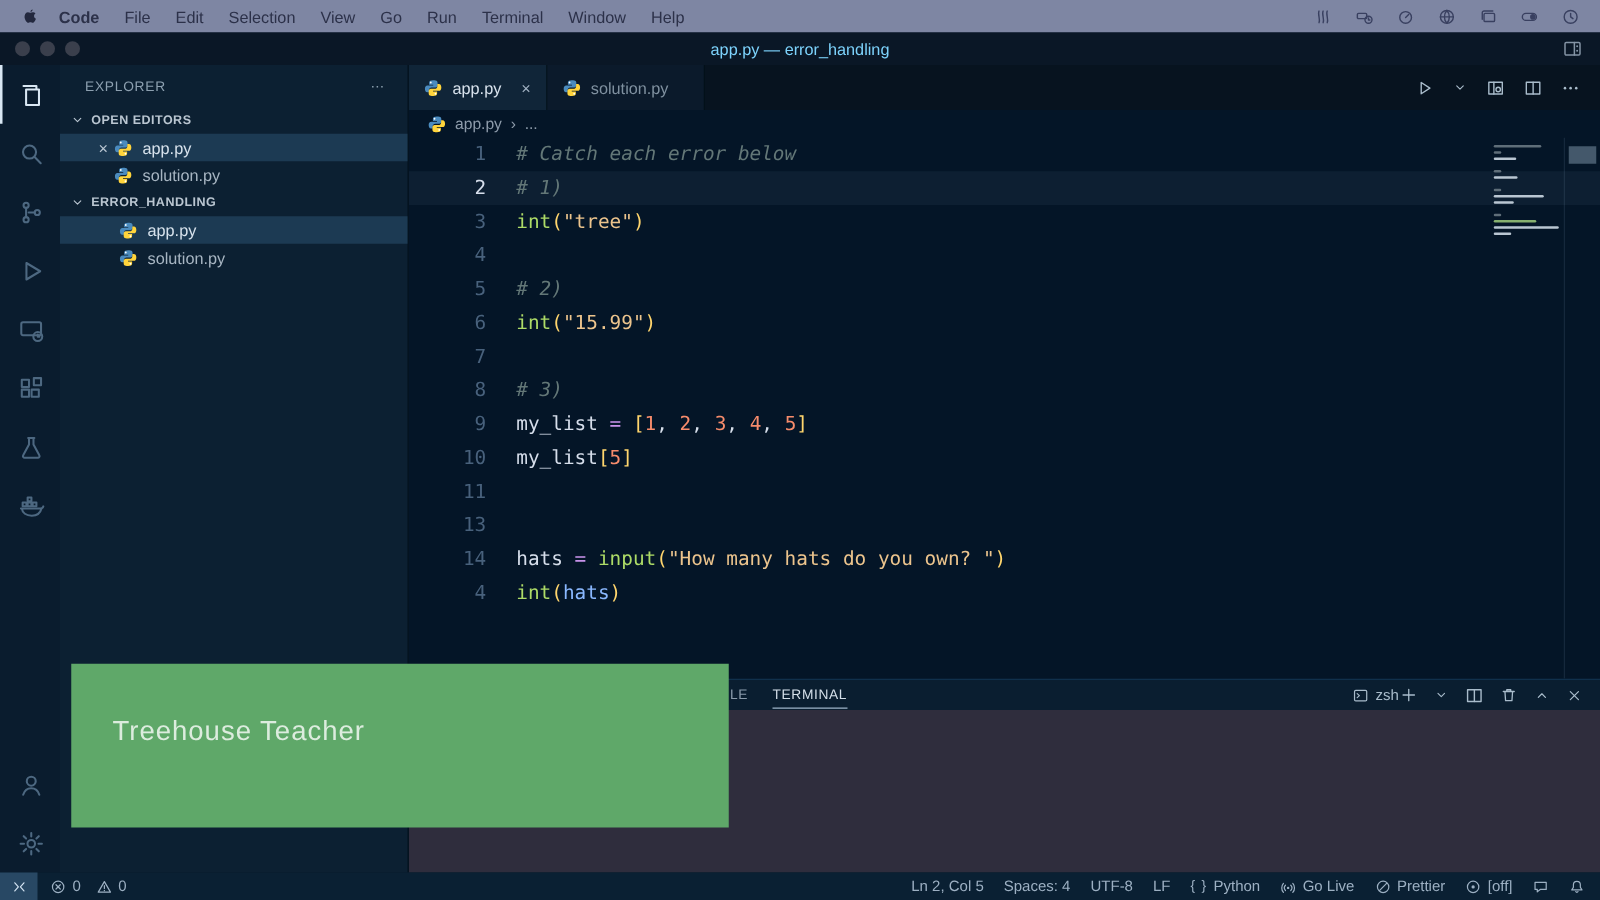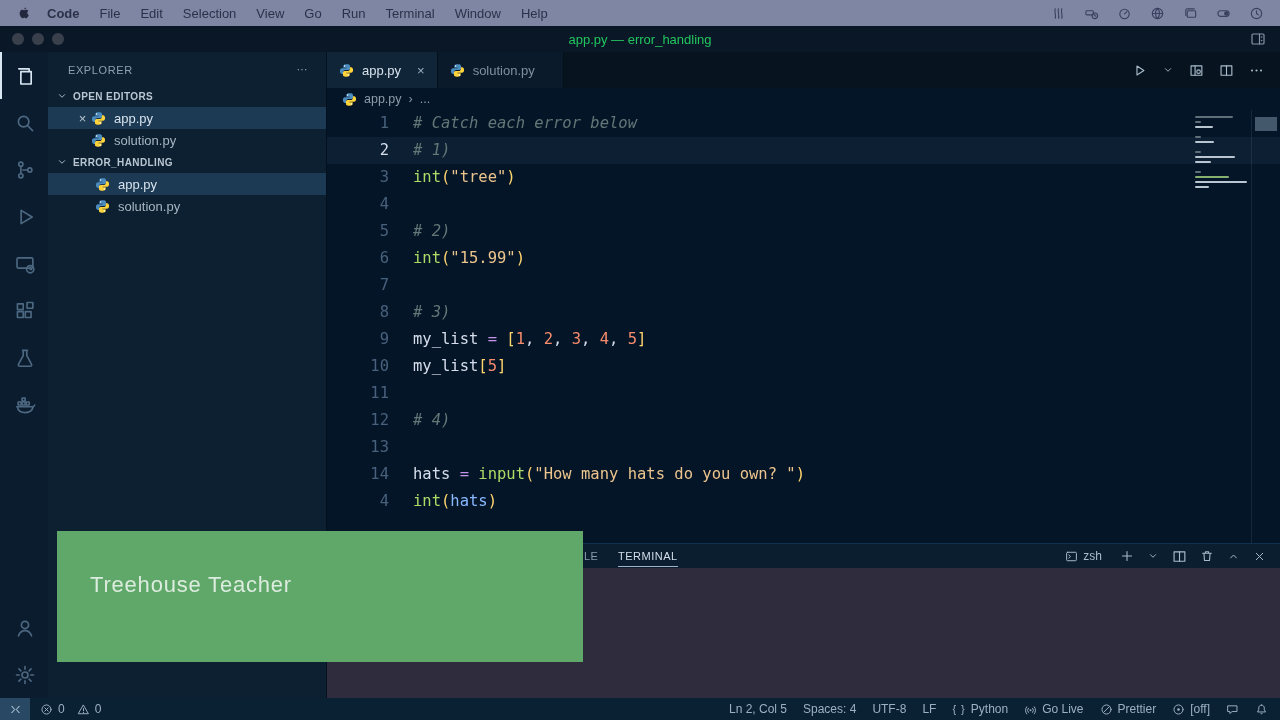--- a/index.html
+++ b/index.html
@@ -13,21 +13,21 @@
            display:flex;align-items:center;padding:0 16px;box-sizing:border-box;
            color:#2c3149;font-size:13px;z-index:10}
   .apple{color:#23283e;margin-right:6px}
   .menu-item{padding:0 10px;white-space:nowrap}
   .menu-app{font-weight:bold;padding:0 10px}
   .menubar-spacer{flex:1}
   .menu-status{display:flex;gap:18px;align-items:center;color:#394060}
 
   
   .titlebar{position:absolute;top:26px;left:0;right:0;height:26px;background:#0a1726;
-            display:flex;align-items:center;justify-content:center;color:#22c55e;font-size:13px;z-index:10}
+            display:flex;align-items:center;justify-content:center;color:#7dd3fc;font-size:13px;z-index:10}
   .traffic{position:absolute;left:12px;top:7px;display:flex;gap:8px}
   .traffic span{width:12px;height:12px;border-radius:50%;background:#3a3f4c}
   .layout-btn{position:absolute;right:14px;top:5px;color:#8494a5}
 
   
   .activitybar{position:absolute;left:0;top:52px;bottom:22px;width:48px;background:#0a1c2e;
                display:flex;flex-direction:column;align-items:stretch;color:#4d6881;z-index:5}
   .activity-icon{height:47px;display:flex;align-items:center;justify-content:center;border-left:2px solid transparent}
   .activity-icon.active{color:#d9e7f3;border-left-color:#d9e7f3}
   .activity-bottom{margin-top:auto}
@@ -81,21 +81,21 @@
   .scrollbar{position:absolute;right:0;top:0;width:28px;height:433px;border-left:1px solid rgba(150,180,210,.12)}
   .scroll-slider{position:absolute;top:7px;left:3px;right:3px;height:14px;background:rgba(190,215,235,.35)}
 
   
   .panel{position:absolute;left:0;top:491px;right:0;bottom:0}
   .panel-header{height:25px;background:#0a1e30;border-top:1px solid #10304c;position:relative;
                 display:flex;align-items:center;font-size:11px;color:#93a3b2;box-sizing:border-box}
   .panel-tab-partial{position:absolute;left:257px;top:6px;letter-spacing:.5px;color:#8a9bab}
   .panel-tab-active{position:absolute;left:291px;top:6px;letter-spacing:.5px;color:#d3dee8;
                     padding-bottom:4px;border-bottom:1px solid #9db4c8}
-  .panel-actions{margin-left:auto;display:flex;gap:18px;padding-right:14px;color:#a9bccb;font-size:12px}
+  .panel-actions{margin-left:auto;display:flex;gap:1px;padding-right:14px;color:#a9bccb;font-size:12px}
   .shell-chip{display:flex;align-items:center;gap:5px}
   .panel-body{position:absolute;top:25px;bottom:0;left:0;right:0;background:#2f2d3d}
 
   
   .statusbar{position:absolute;bottom:0;left:0;right:0;height:22px;background:#0a2033;
              color:#9db0c3;font-size:12px;display:flex;align-items:center;z-index:20}
   .remote{width:30px;height:22px;background:#284864;display:flex;align-items:center;justify-content:center;color:#d2e2f1}
   .status-left{display:flex;gap:12px;padding-left:10px}
   .status-right{margin-left:auto;display:flex;gap:16px;padding-right:12px;align-items:center}
   .status-item{display:flex;gap:5px;align-items:center;white-space:nowrap}
@@ -417,21 +417,20 @@
         <div class="code-line current"><span class="gutter">2</span><span class="code-text"><span class="tk-com"># 1)</span></span></div>
         <div class="code-line"><span class="gutter">3</span><span class="code-text"><span class="tk-fn">int</span><span class="tk-br">(</span><span class="tk-str">"tree"</span><span class="tk-br">)</span></span></div>
         <div class="code-line"><span class="gutter">4</span><span class="code-text"></span></div>
         <div class="code-line"><span class="gutter">5</span><span class="code-text"><span class="tk-com"># 2)</span></span></div>
         <div class="code-line"><span class="gutter">6</span><span class="code-text"><span class="tk-fn">int</span><span class="tk-br">(</span><span class="tk-str">"15.99"</span><span class="tk-br">)</span></span></div>
         <div class="code-line"><span class="gutter">7</span><span class="code-text"></span></div>
         <div class="code-line"><span class="gutter">8</span><span class="code-text"><span class="tk-com"># 3)</span></span></div>
         <div class="code-line"><span class="gutter">9</span><span class="code-text"><span class="tk-var">my_list </span><span class="tk-op">= </span><span class="tk-br">[</span><span class="tk-num">1</span><span class="tk-pun">, </span><span class="tk-num">2</span><span class="tk-pun">, </span><span class="tk-num">3</span><span class="tk-pun">, </span><span class="tk-num">4</span><span class="tk-pun">, </span><span class="tk-num">5</span><span class="tk-br">]</span></span></div>
         <div class="code-line"><span class="gutter">10</span><span class="code-text"><span class="tk-var">my_list</span><span class="tk-br">[</span><span class="tk-num">5</span><span class="tk-br">]</span></span></div>
         <div class="code-line"><span class="gutter">11</span><span class="code-text"></span></div>
-        <div class="code-line"><span class="gutter">12</span><span class="code-text"><span class="tk-com"># 4)</span></span></div>
         <div class="code-line"><span class="gutter">13</span></div>
         <div class="code-line"><span class="gutter">14</span><span class="code-text"><span class="tk-var">hats </span><span class="tk-op">= </span><span class="tk-fn">input</span><span class="tk-br">(</span><span class="tk-str">"How many hats do you own? "</span><span class="tk-br">)</span></span></div>
         <div class="code-line"><span class="gutter">4</span><span class="code-text"><span class="tk-fn">int</span><span class="tk-br">(</span><span class="tk-arg">hats</span><span class="tk-br">)</span></span></div>
       </div>
     <div class="minimap">
         <div class="mbar" style="width: 38.4px; background: rgb(95, 110, 121);"></div>
         <div class="mbar" style="width: 6.4px; background: rgb(95, 110, 121);"></div>
         <div class="mbar" style="width: 17.6px; background: rgb(185, 198, 210);"></div>
         <div class="mbar" style="width: 0px; background: transparent;"></div>
         <div class="mbar" style="width: 6.4px; background: rgb(95, 110, 121);"></div>

